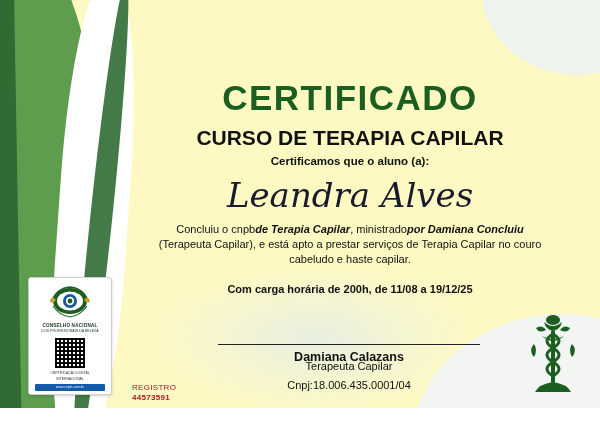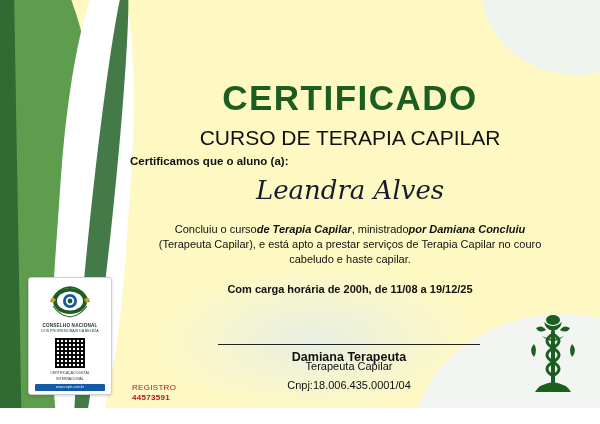--- a/index.html
+++ b/index.html
@@ -129,42 +129,42 @@
     letter-spacing: 1.5px;
     color: #1b5e20;
   }
   .subtitle {
     position: absolute;
     top: 126px;
     left: 0;
     width: 440px;
     text-align: center;
     font-size: 21px;
-    font-weight: normal;
+    font-weight: bold;
     color: #111111;
   }
   .awarded-label {
     position: absolute;
     top: 155px;
     left: 0;
     width: 440px;
-    text-align: left;
+    text-align: center;
     font-size: 11.5px;
     font-weight: bold;
     color: #111111;
   }
   .student-name {
     position: absolute;
     top: 175px;
     left: 0;
     width: 440px;
     text-align: center;
     font-family: "DejaVu Serif", serif;
     font-style: italic;
-    font-size: 26px;
+    font-size: 34px;
     color: #1a1a2e;
   }
   .body-text {
     position: absolute;
     top: 222px;
     left: 25px;
     width: 390px;
     text-align: center;
     font-size: 11px;
     line-height: 15px;
@@ -332,27 +332,27 @@
 
     <div class="title">CERTIFICADO</div>
 
     <div class="subtitle">CURSO DE TERAPIA CAPILAR</div>
 
     <div class="awarded-label">Certificamos que o aluno (a):</div>
 
     <div class="student-name">Leandra Alves</div>
 
     <div class="body-text">
-      <span>Concluiu o curso</span><b>de Terapia Capilar</b><span>, ministrado</span><b>por Damiana Concluiu</b><span> (Terapeuta Capilar), e está apto a prestar serviços de Terapia Capilar no couro cabeludo e haste capilar.</span>
+      <span>Concluiu o cnpb</span><b>de Terapia Capilar</b><span>, ministrado</span><b>por Damiana Concluiu</b><span> (Terapeuta Capilar), e está apto a prestar serviços de Terapia Capilar no couro cabeludo e haste capilar.</span>
     </div>
 
     <div class="workload">Com carga horária de 200h, de 11/08 a 19/12/25</div>
 
     <div class="sign-line"></div>
-    <div class="sign-name">Damiana Terapeuta</div>
+    <div class="sign-name">Damiana Calazans</div>
     <div class="sign-role">Terapeuta Capilar</div>
     <div class="sign-doc">Cnpj:18.006.435.0001/04</div>
   </div>
 
   <div class="registro-label">REGISTRO</div>
   <div class="registro-value">44573591</div>
 
   <div class="seal-card">
     <div class="seal-emblem">
       <svg width="46" height="40" viewBox="0 0 46 40" xmlns="http://www.w3.org/2000/svg">

